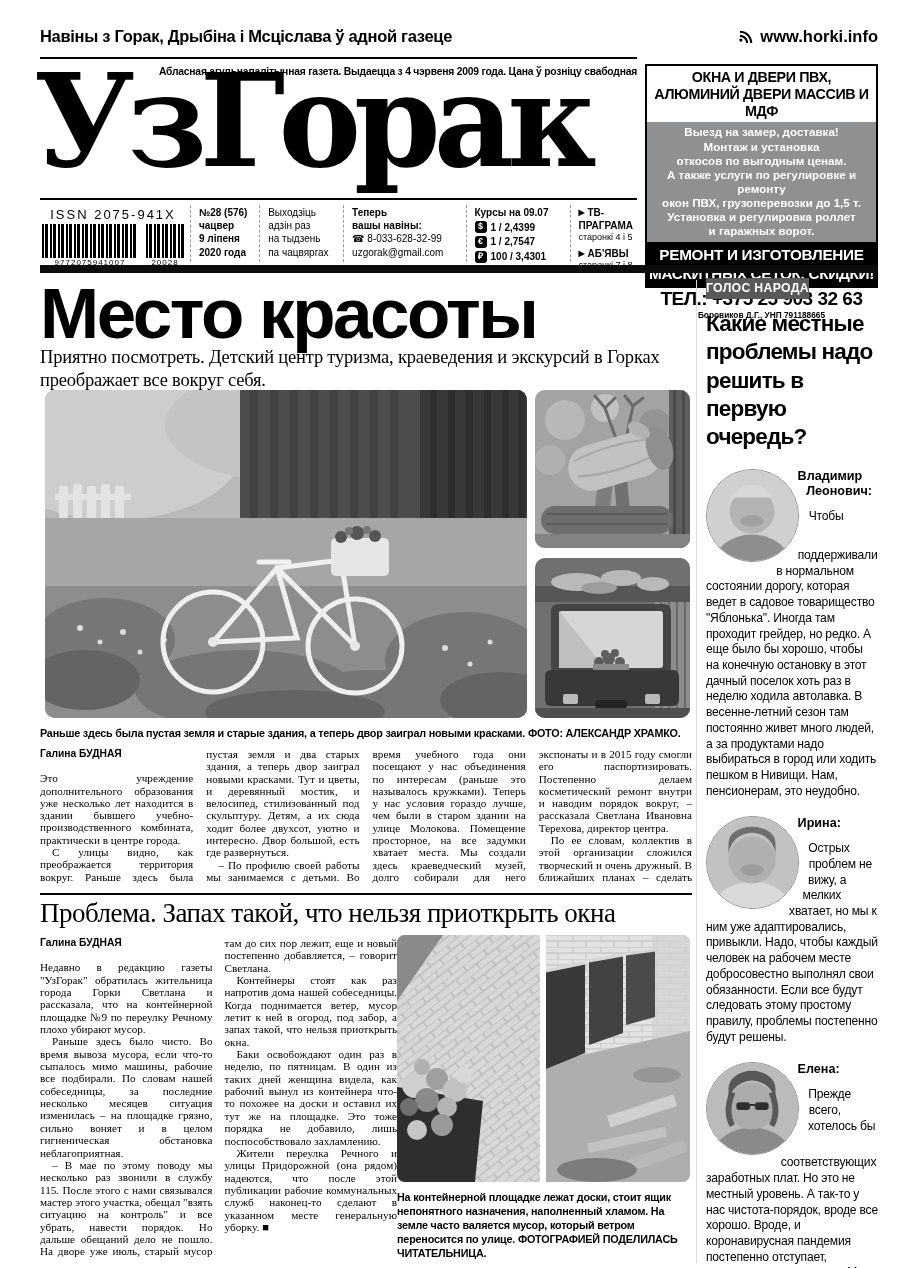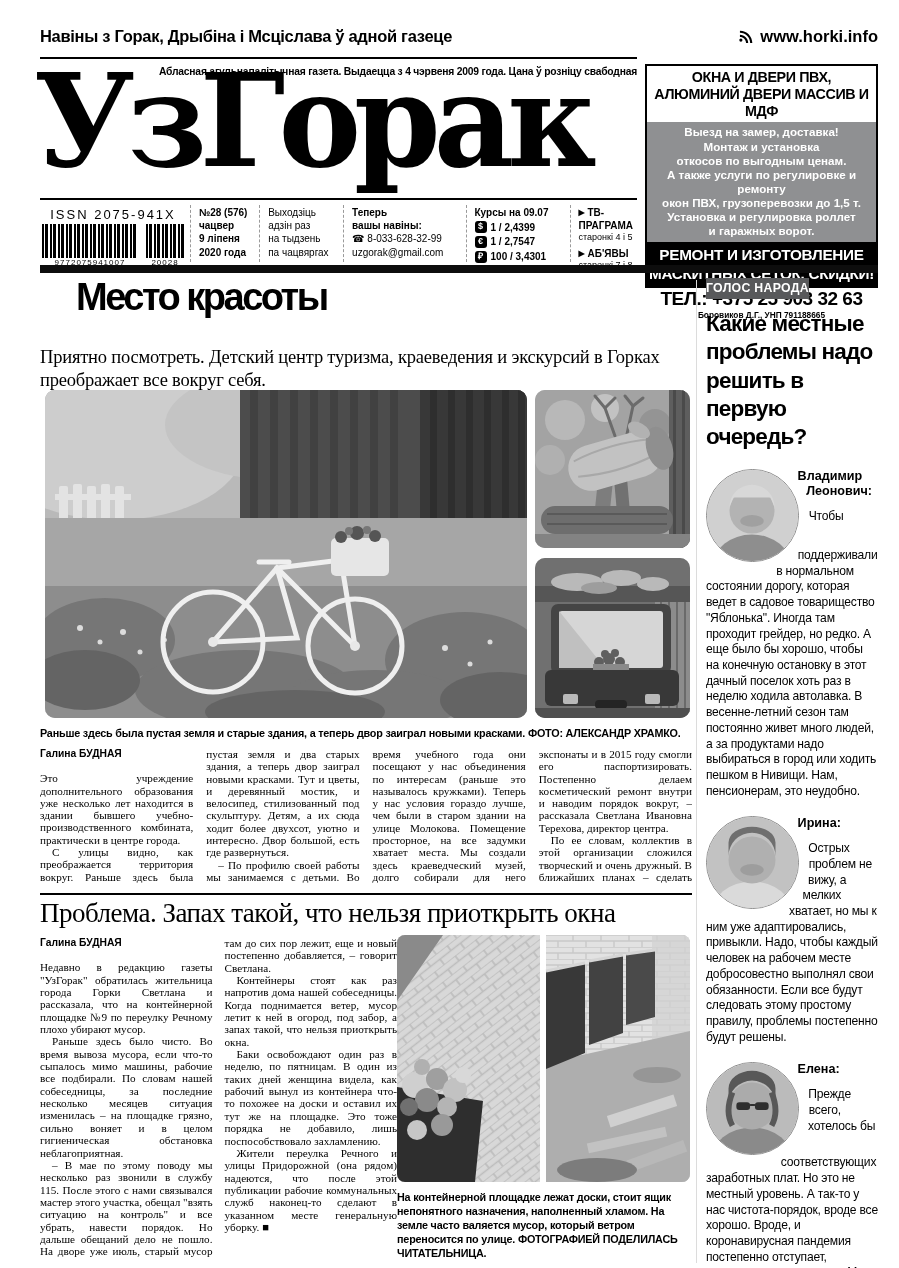--- a/index.html
+++ b/index.html
@@ -48,21 +48,21 @@
   
   #ad-box { left:645px; top:38px; width:233px; height:224px; border:2px solid #000; display:flex; flex-direction:column; text-align:center;margin-top:26px; }
   #ad-title { font-weight:bold; font-size:14.3px; line-height:1.2; padding:3px 2px 2px; letter-spacing:-0.4px; }
   #ad-gray { background:#8f9092; color:#fff; font-weight:bold; font-size:11.6px; line-height:1.22; padding:3px 1px; }
   #ad-gray p, #ad-black p { margin:0; }
   #ad-black { background:#000; color:#fff; font-weight:bold; font-size:15.3px; line-height:1.25; padding:3px 0; letter-spacing:-0.3px; }
   #ad-phone { font-weight:bold; font-size:19px; letter-spacing:-0.5px; padding-top:2px; }
   #ad-legal { font-weight:bold; font-size:8.3px; padding-bottom:2px; }
 
   
-  #headline { left:40px; top:278px; font-size:38px; font-weight:bold; letter-spacing:-2.5px; line-height:1;margin-left:36px; }
+  #headline { left:40px; top:278px; font-size:71px; font-weight:bold; letter-spacing:-2.5px; line-height:1; }
   #standfirst { left:40px; top:346px; width:652px; font-family:"Liberation Serif", serif; font-size:18.5px; line-height:1.23; letter-spacing:-0.2px; }
   .kicker { font-weight:normal; }
 
   .photo { border-radius:10px; overflow:hidden; background:#bbb; }
   #photo-main   { left:45px;  top:390px; width:482px; height:328px; }
   #photo-deer   { left:535px; top:390px; width:155px; height:158px; }
   #photo-case   { left:535px; top:558px; width:155px; height:160px; }
   .photo svg { display:block; width:100%; height:100%; }
 
   #caption-main { left:40px; top:727px; width:652px; font-size:10.8px; font-weight:bold; letter-spacing:-0.2px; }

